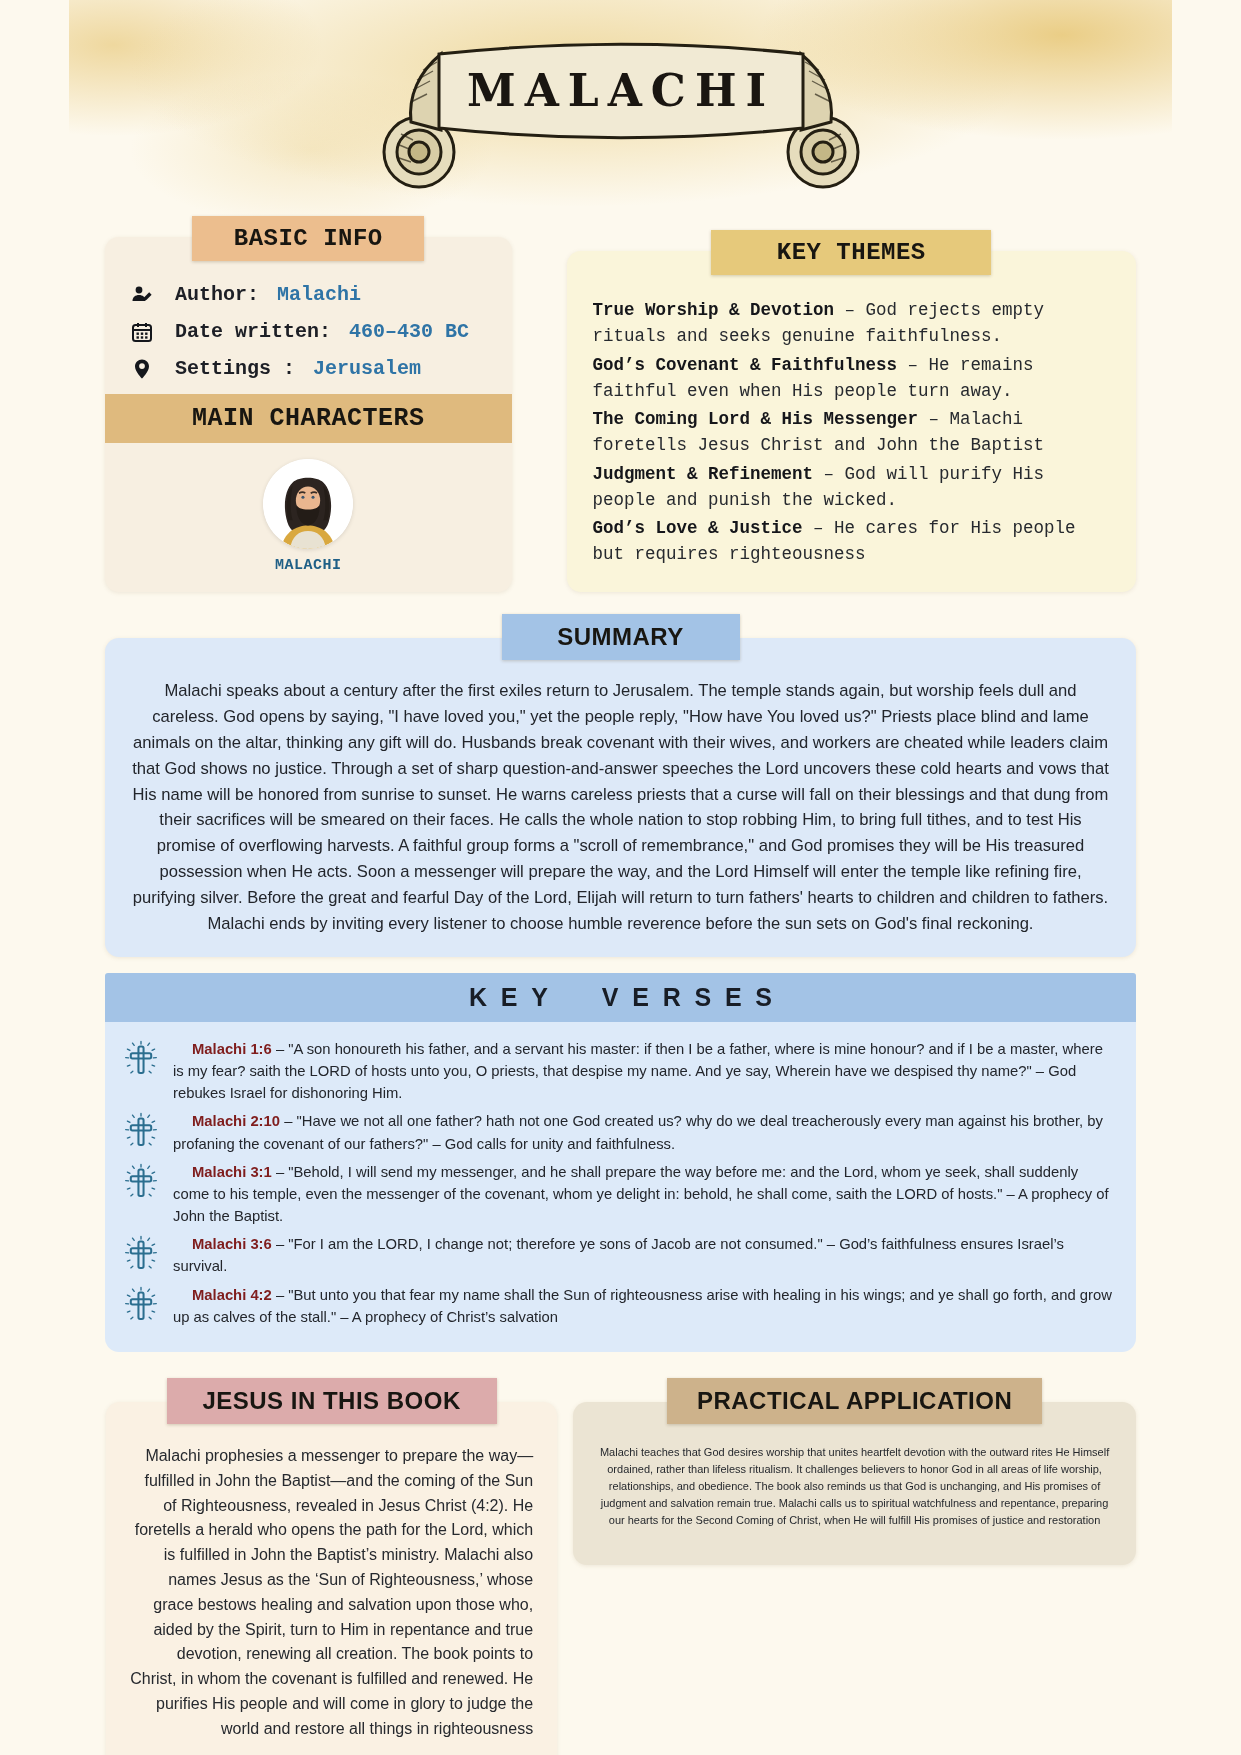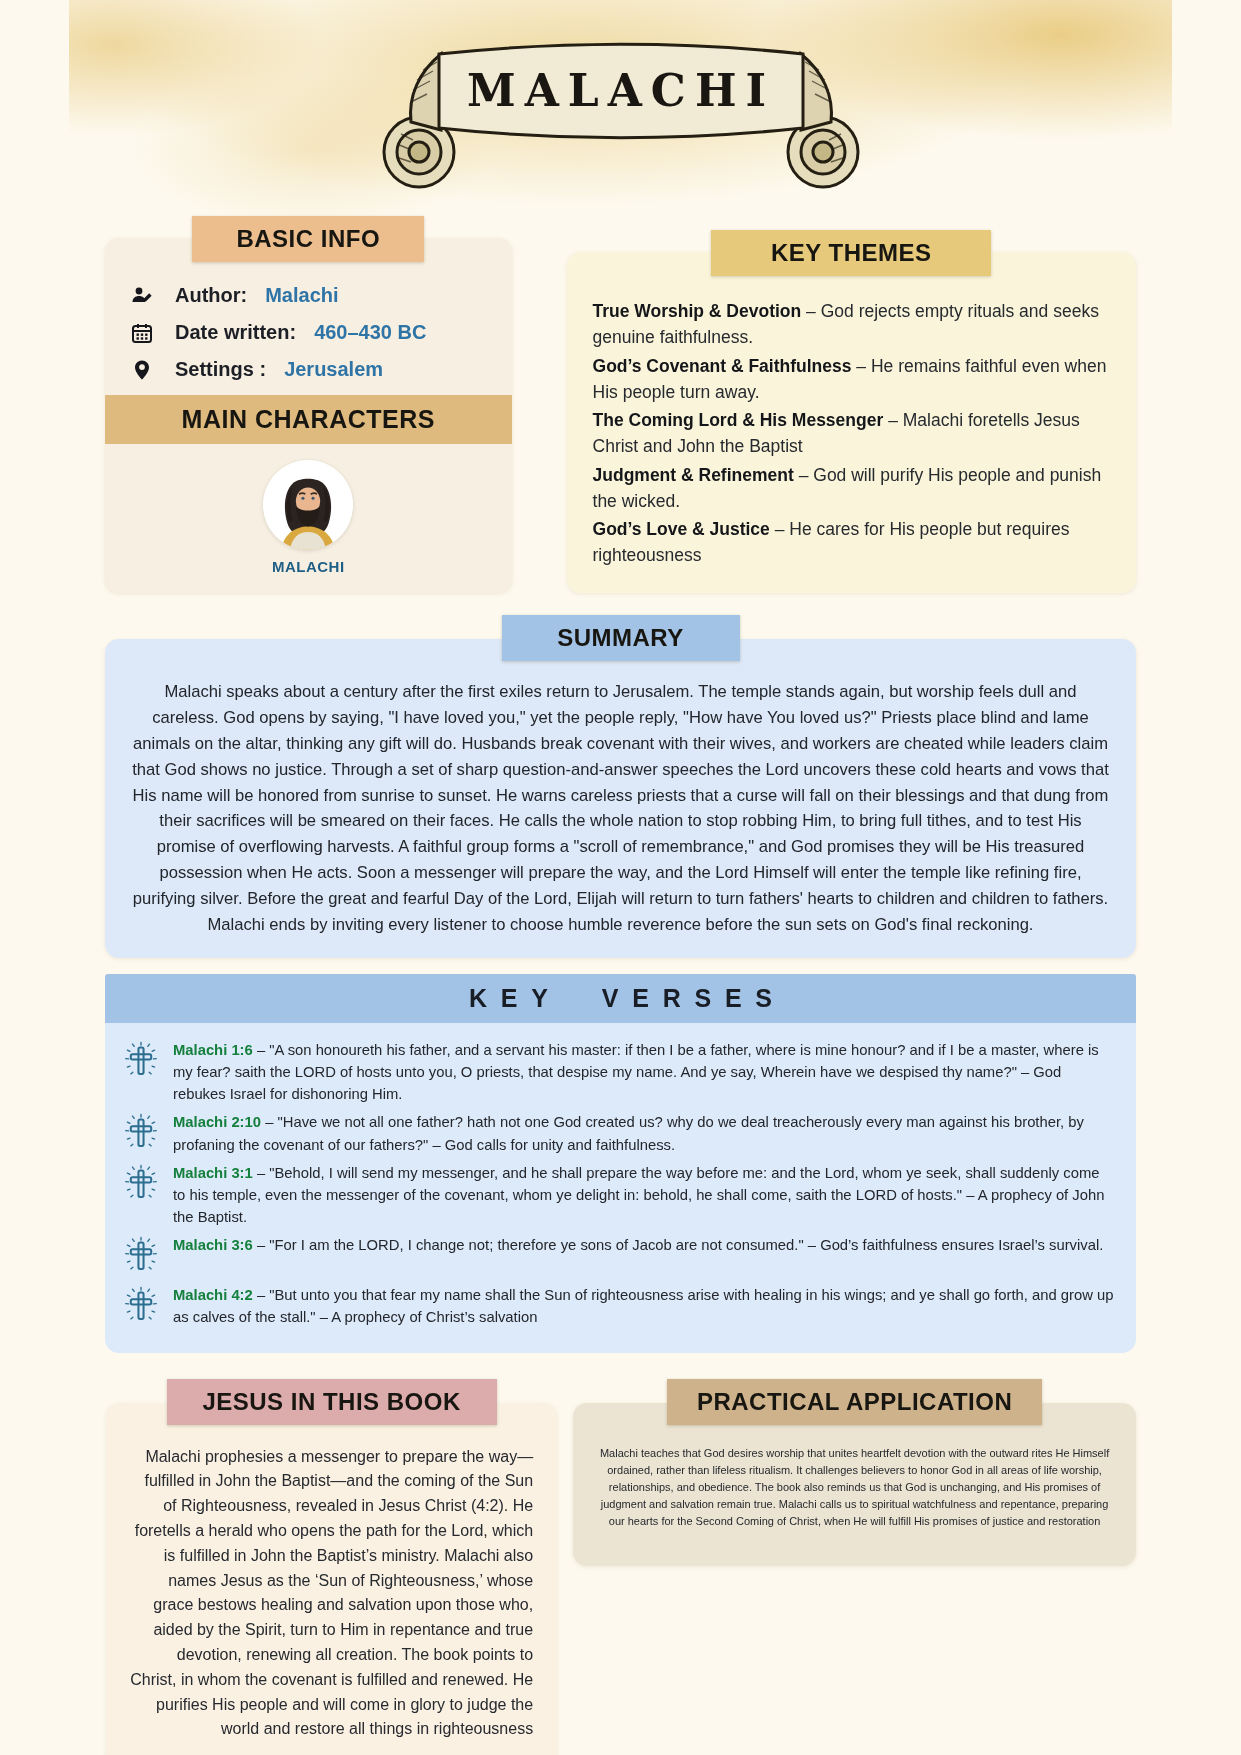--- a/index.html
+++ b/index.html
@@ -29,21 +29,21 @@
     color:#181611; text-align:center;
     box-shadow:0 1px 3px rgba(90,70,30,.25);
   }
   .head-row{ text-align:center; }
   .panel{
     position:relative; z-index:1;
     border-radius:14px;
     box-shadow:0 1px 4px rgba(120,100,60,.12);
   }
   
-  .top-row{ display:flex; gap:55px; padding:18px 36px 0 36px; align-items:flex-start; }
+  .top-row{ display:flex; gap:55px; padding:18px 36px 0 36px; align-items:flex-start;font-family:Liberation Mono, monospace; }
   .col-left{ width:464px; }
   .col-right{ width:650px;margin-top:14px; }
 
   .head-tan   { background:#ecbe8e; }
   .head-gold  { background:#e6c97b; }
   .head-blue  { background:#a3c3e6; }
   .head-pink  { background:#dcabab; }
   .head-brown { background:#cdb28b; }
 
   .basic-panel{
@@ -95,21 +95,21 @@
     padding:10px 0 10px .55em;
     border-radius:3px 3px 0 0;
   }
   .kv-panel{
     background:#ddeaf9; border-radius:0 0 14px 14px;
     padding:16px 22px 18px 14px;
   }
   .verse{ display:flex; gap:10px; margin-bottom:6px; }
   .verse-ic{ flex:0 0 44px; display:flex; justify-content:center; padding-top:2px; }
   .verse p{ font-size:14.8px; line-height:1.5; color:#23262c; }
-  .verse b{ color:#15803d; }
+  .verse b{ color:#7f1d1d;margin-left:19px; }
 
   
   .bottom-row{ display:flex; gap:16px; padding:26px 36px 0 37px; align-items:flex-start; }
   .b-left{ width:513px; }
   .b-right{ width:640px; }
   .jesus-panel{
     background:#faf1e3; margin-top:-22px;
     padding:42px 24px 26px 24px;
     text-align:right; font-size:16px; line-height:1.55; color:#26292e;
   }

